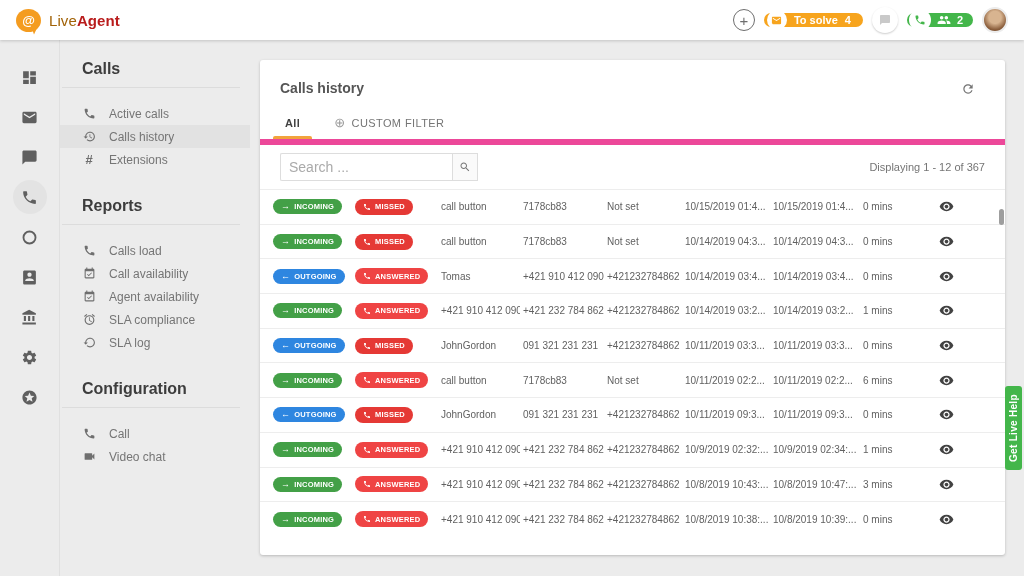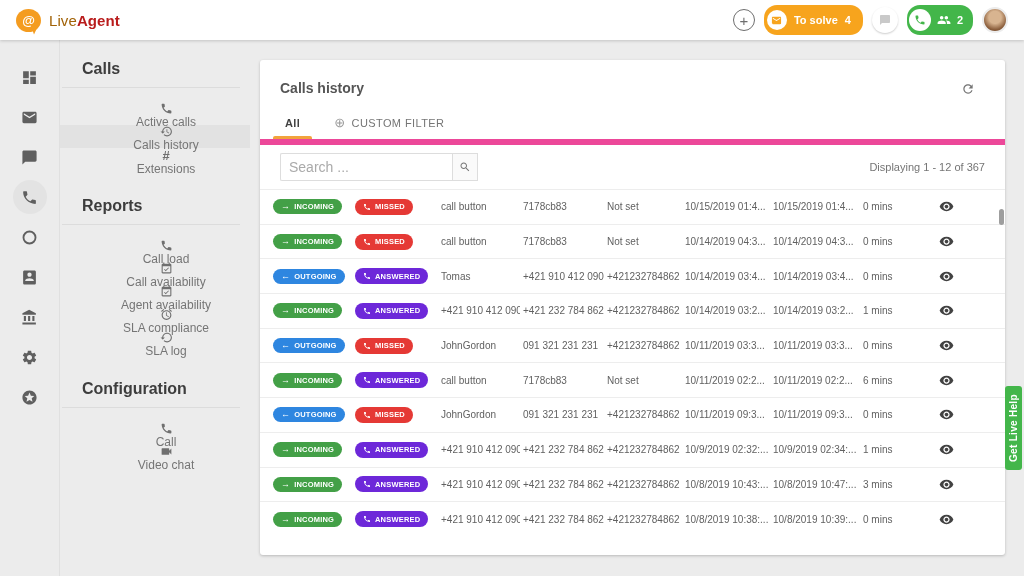--- a/index.html
+++ b/index.html
@@ -30,21 +30,21 @@
   }
   .logo-text { font-size:15px; letter-spacing:.1px; }
   .logo-live { color:#a16207; font-weight:400; }
   .logo-agent { color:#b91c1c; font-weight:700; }
   .topbar-right { display:flex; align-items:center; gap:9px; }
   .add-btn {
     width:22px; height:22px; border-radius:50%; border:1.5px solid #6e6e6e;
     background:#fff; color:#6e6e6e; display:flex; align-items:center; justify-content:center;
     font-size:15px; line-height:1; cursor:pointer;
   }
-  .pill { height:30px; border-radius:13px; display:flex; align-items:center; cursor:pointer; }
+  .pill { height:14px; border-radius:13px; display:flex; align-items:center; cursor:pointer; }
   .tosolve { background:#F7A41D; gap:7px; padding:0 12px 0 3px; }
   .pill-circle {
     width:20px; height:20px; border-radius:50%; background:#fff;
     display:flex; align-items:center; justify-content:center;
   }
   .tosolve-label, .tosolve-count { color:#fff; font-size:11px; font-weight:700; }
   .chats-btn {
     width:26px; height:26px; border-radius:50%; background:#fff;
     box-shadow:0 1px 2px rgba(0,0,0,.2);
     display:flex; align-items:center; justify-content:center; color:#c9c9c9; cursor:pointer;
@@ -69,22 +69,22 @@
     width:34px; height:34px; border-radius:50%;
     display:flex; align-items:center; justify-content:center;
     color:#5f5f5f; cursor:pointer; flex:0 0 auto;
   }
   .rail-item.active { background:#e3e3e3; }
   
   .menu { position:absolute; left:60px; top:40px; bottom:0; width:190px; }
   .menu-heading { font-size:16px; font-weight:700; color:#3d3d3d; margin:20px 0 9px 22px; }
   .menu-divider { height:1px; background:#dcdcdc; margin:0 10px 8px 2px; }
   .menu-item {
-    display:flex; align-items:center; height:23px;
-    padding-left:22px; font-size:12px; color:#757575; cursor:pointer; white-space:nowrap;flex-direction:column;
+    display:flex; align-items:center; gap:13px; height:23px;
+    padding-left:22px; font-size:12px; color:#757575; cursor:pointer; white-space:nowrap;
   }
   .menu-item.selected { background:#e2e2e2; }
   .mi-icon { width:14px; height:14px; display:flex; align-items:center; justify-content:center; color:#6f6f6f; }
   .mi-hash { font-size:13px; font-weight:700; color:#6f6f6f; }
   
   .card {
     position:absolute; left:260px; top:60px; width:745px; height:495px;
     background:#fff; border-radius:3px; box-shadow:0 1px 3px rgba(0,0,0,.22);
   }
   .card-title { font-size:14px; font-weight:600; color:#555; padding:20px 20px 0; }
@@ -130,21 +130,21 @@
   .trow { align-items:center; height:34.7px; border-top:1px solid #ededed; }
   .td { font-size:10px; color:#616161; white-space:nowrap; overflow:hidden; padding:0 3px; }
   .td.col-actions { display:flex; justify-content:center; overflow:visible; }
   .badge {
     display:inline-flex; align-items:center; gap:4px; height:15px; border-radius:8px;
     padding:0 8px; font-size:7.5px; font-weight:700; color:#fff; letter-spacing:.2px;
   }
   .badge .arrow { font-size:9px; line-height:1; }
   .badge.incoming { background:#43A047; }
   .badge.outgoing { background:#2E86E0; }
-  .badge.answered { background:#6d28d9;align-items:center; }
+  .badge.answered { background:#ef4444;align-items:center; }
   .badge.missed   { background:#E53935; }
   .status-badge { height:16px; }
   .eye-btn { background:none; border:none; color:#424242; cursor:pointer; display:flex; padding:0; }
   .scroll-thumb {
     position:absolute; right:1px; top:149px; width:5px; height:16px;
     background:#9e9e9e; border-radius:3px; cursor:pointer;
   }
   
   .help-btn {
     position:absolute; right:2px; top:386px; width:17px; height:84px;
@@ -277,21 +277,21 @@
     <div>
       <div class="menu-heading">Reports</div>
       <div class="menu-divider"></div>
       <div style="padding: 6px 0px;">
         <div class="menu-item">
           <span class="mi-icon">
             <svg width="13" height="13" viewBox="0 0 24 24" fill="currentColor">
               <path d="M6.62 10.79c1.44 2.83 3.76 5.14 6.59 6.59l2.2-2.2c.27-.27.67-.36 1.02-.24 1.12.37 2.33.57 3.57.57.55 0 1 .45 1 1V20c0 .55-.45 1-1 1-9.39 0-17-7.61-17-17 0-.55.45-1 1-1h3.5c.55 0 1 .45 1 1 0 1.25.2 2.45.57 3.57.11.35.03.74-.25 1.02l-2.2 2.2z"></path>
             </svg>
           </span>
-          <span>Call load</span>
+          <span>Calls load</span>
         </div>
         <div class="menu-item">
           <span class="mi-icon">
             <svg width="13" height="13" viewBox="0 0 24 24" fill="currentColor">
               <path d="M16.53 11.06L15.47 10l-4.88 4.88-2.12-2.12-1.06 1.06L10.59 17l5.94-5.94zM19 3h-1V1h-2v2H8V1H6v2H5c-1.11 0-1.99.9-1.99 2L3 19c0 1.1.89 2 2 2h14c1.1 0 2-.9 2-2V5c0-1.1-.9-2-2-2zm0 16H5V8h14v11z"></path>
             </svg>
           </span>
           <span>Call availability</span>
         </div>
         <div class="menu-item">

